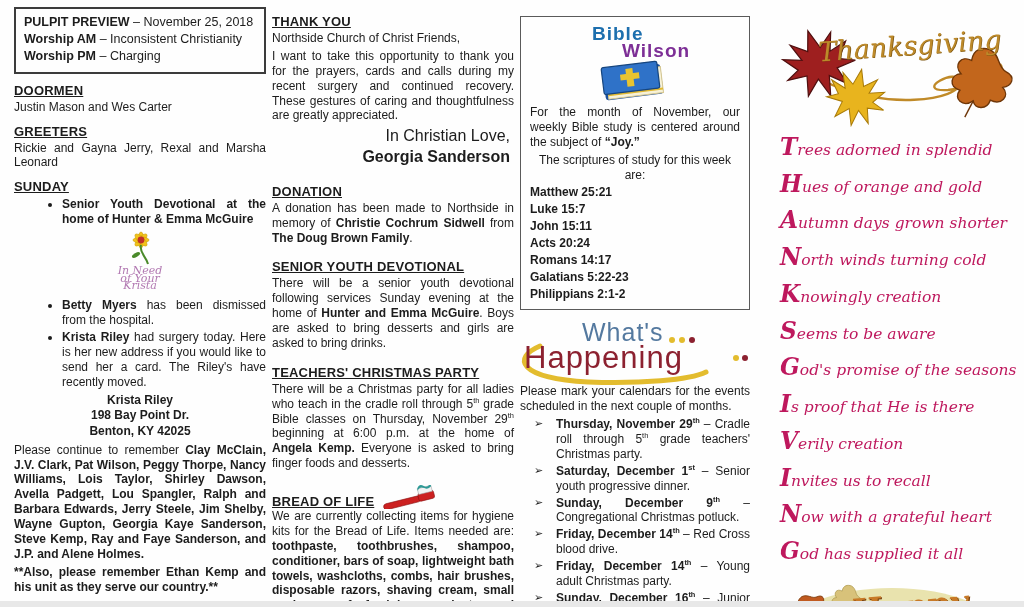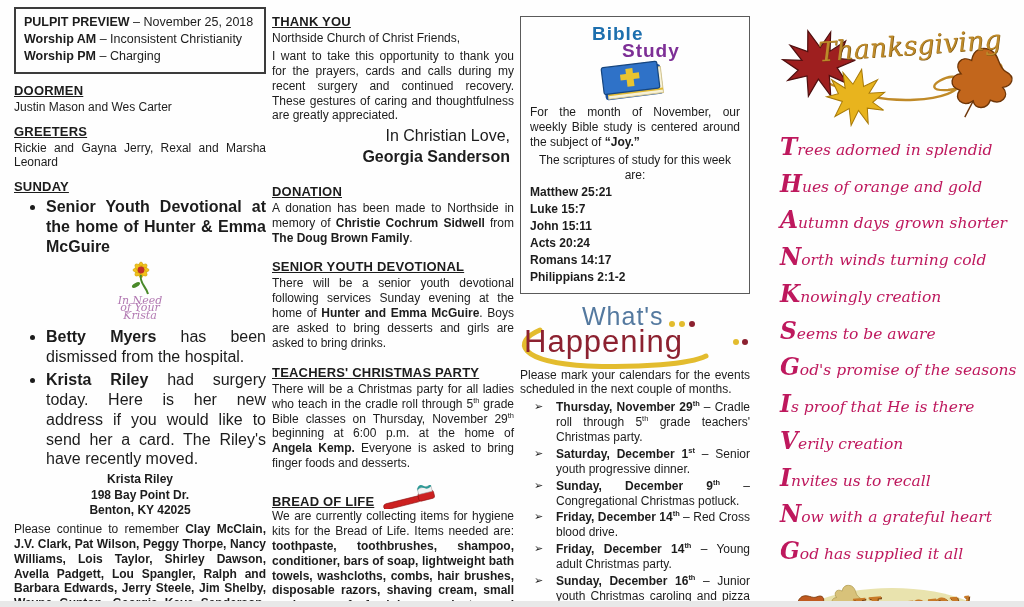--- a/index.html
+++ b/index.html
@@ -22,21 +22,21 @@
   .body-text { font-size:12px; line-height:1.24; text-align:justify; margin:0 0 3px 0; }
   sup { font-size:.62em; vertical-align:super; line-height:0; }
 
   
   .pulpit-box {
     margin-top:7px; border:2px solid #3c3c3c; padding:5px 8px 7px 8px;
   }
   .pulpit-line { font-size:12.5px; line-height:1.35; }
 
   ul.dots { margin:3px 0 3px 6px; padding-left:26px; }
-  ul.dots li { font-size:16px; line-height:1.24; text-align:justify; margin-bottom:3px; }
+  ul.dots li { font-size:12px; line-height:1.24; text-align:justify; margin-bottom:3px;margin-left:16px; }
 
   
   .prayers-graphic { text-align:center; margin:4px 0 6px 0; }
   .prayers-text {
     font-family:"DejaVu Serif", serif; font-style:italic;
     color:var(--prayers-purple); font-size:11px; line-height:1.05; margin-top:-4px;
   }
   .address-block { text-align:center; font-weight:bold; font-size:12px; line-height:1.3; margin:2px 0 3px 0; }
 
   .closing-block { text-align:right; font-size:16px; line-height:1.3; margin-top:2px; padding-right:4px; }
@@ -191,41 +191,42 @@
       </svg>
     </div>
     <p class="body-text">We are currently collecting items for hygiene kits for the Bread of Life. Items needed are: <b>toothpaste, toothbrushes, shampoo, conditioner, bars of soap, lightweight bath towels, washcloths, combs, hair brushes, disposable razors, shaving cream, small packages of feminine products and deodorant.</b> We will be collecting the items until Wednesday, November 28.</p>
   </div>
 
   <div class="col col3">
 
     <div class="bible-box">
       <div class="bible-logo">
         <span class="bible-word">Bible</span>
-        <span class="study-word">Study</span>
+        <span class="study-word">Wilson</span>
         <svg class="bible-book-svg" width="72" height="46" viewBox="0 0 72 46">
           <g transform="rotate(-7 36 23)">
             <rect x="6" y="8" width="58" height="30" rx="3" fill="#1b4f9c"></rect>
             <rect x="9" y="11" width="55" height="26" fill="#f7f2d8" stroke="#d8c890" stroke-width="1"></rect>
             <line x1="9" y1="33" x2="64" y2="33" stroke="#e0b830" stroke-width="2"></line>
             <rect x="5" y="5" width="56" height="27" rx="2" fill="#2f72c8" stroke="#16457e" stroke-width="1.2"></rect>
             <rect x="29" y="9" width="7" height="18" fill="#e8c430"></rect>
             <rect x="23" y="14" width="19" height="6" fill="#e8c430"></rect>
           </g>
         </svg>
       </div>
       <p class="body-text">For the month of November, our weekly Bible study is centered around the subject of <b>“Joy.”</b></p>
       <p class="body-text" style="text-align:center">The scriptures of study for this week are:</p>
       <div>
 
       <div class="scripture-line">Matthew 25:21</div>
           <div class="scripture-line">Luke 15:7</div>
           <div class="scripture-line">John 15:11</div>
           <div class="scripture-line">Acts 20:24</div>
           <div class="scripture-line">Romans 14:17</div>
+          <div class="scripture-line">Galatians 5:22-23</div>
           <div class="scripture-line">Philippians 2:1-2</div>
         </div>
     </div>
 
     <div class="whats-logo">
       <svg class="whats-swoosh" width="250" height="66" viewBox="0 0 250 66">
         <path d="M30,22 C2,34 8,54 78,58 C130,60 180,56 196,48" stroke="#e3bc2e" stroke-width="5" fill="none" stroke-linecap="round"></path>
         <circle cx="162" cy="16" r="3" fill="#e3bc2e"></circle>
         <circle cx="172" cy="16" r="3" fill="#e3bc2e"></circle>
         <circle cx="182" cy="16" r="3" fill="#8c2130"></circle>

